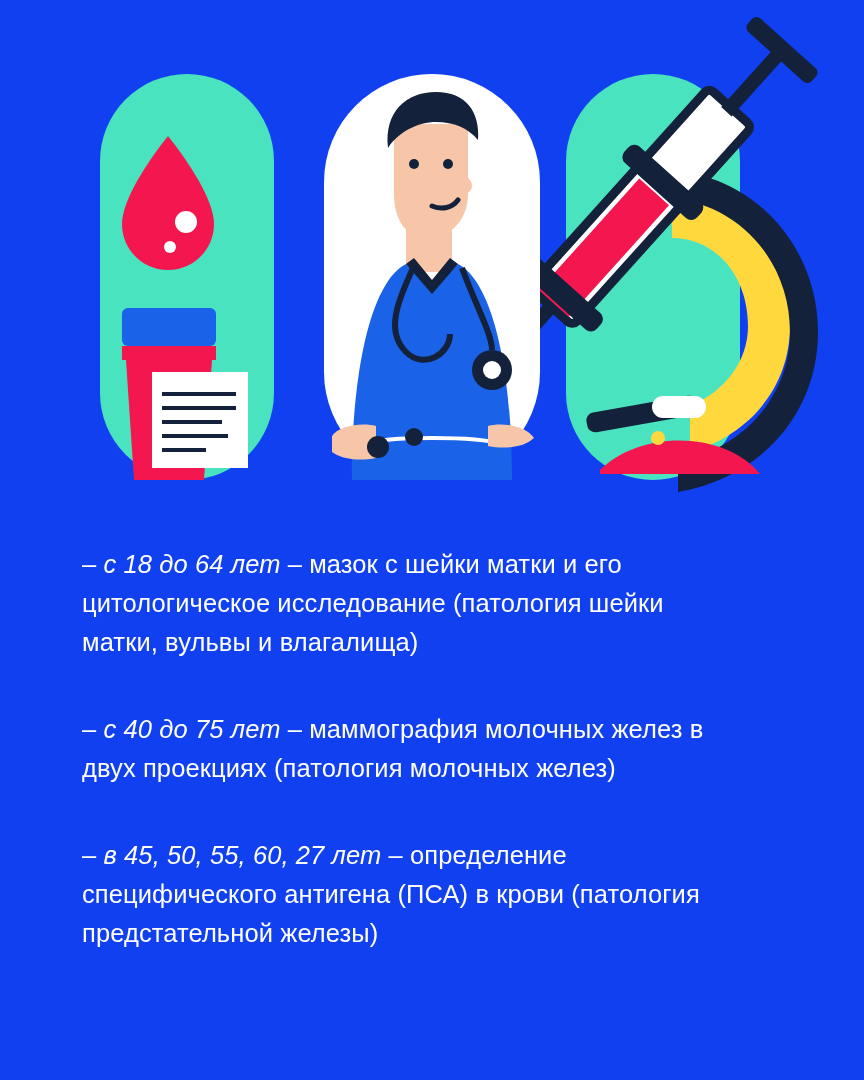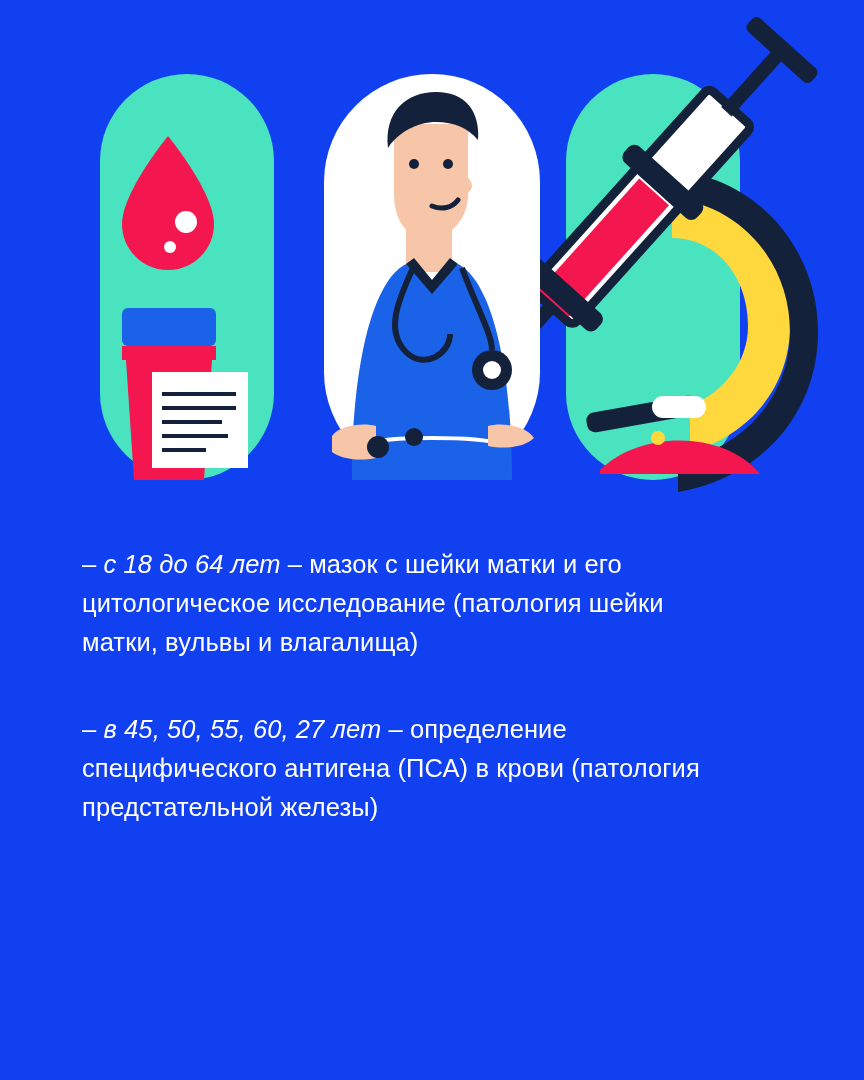--- a/index.html
+++ b/index.html
@@ -169,18 +169,23 @@
   </div>
 
   <div class="text-block">
     <p class="para">
       <span>–</span>
       <span class="em">с 18 до 64 лет</span>
       <span> – мазок с шейки матки и его цитологическое исследование (патология шейки матки, вульвы и влагалища)</span>
     </p>
     <p class="para">
       <span>–</span>
+      <span class="em">с 40 до 75 лет</span>
+      <span> – маммография молочных желез в двух проекциях (патология молочных желез)</span>
+    </p>
+    <p class="para">
+      <span>–</span>
       <span class="em">в 45, 50, 55, 60, 27 лет</span>
       <span> – определение специфического антигена (ПСА) в крови (патология предстательной железы)</span>
     </p>
   </div>
 
 </div>
 
 </body></html>

